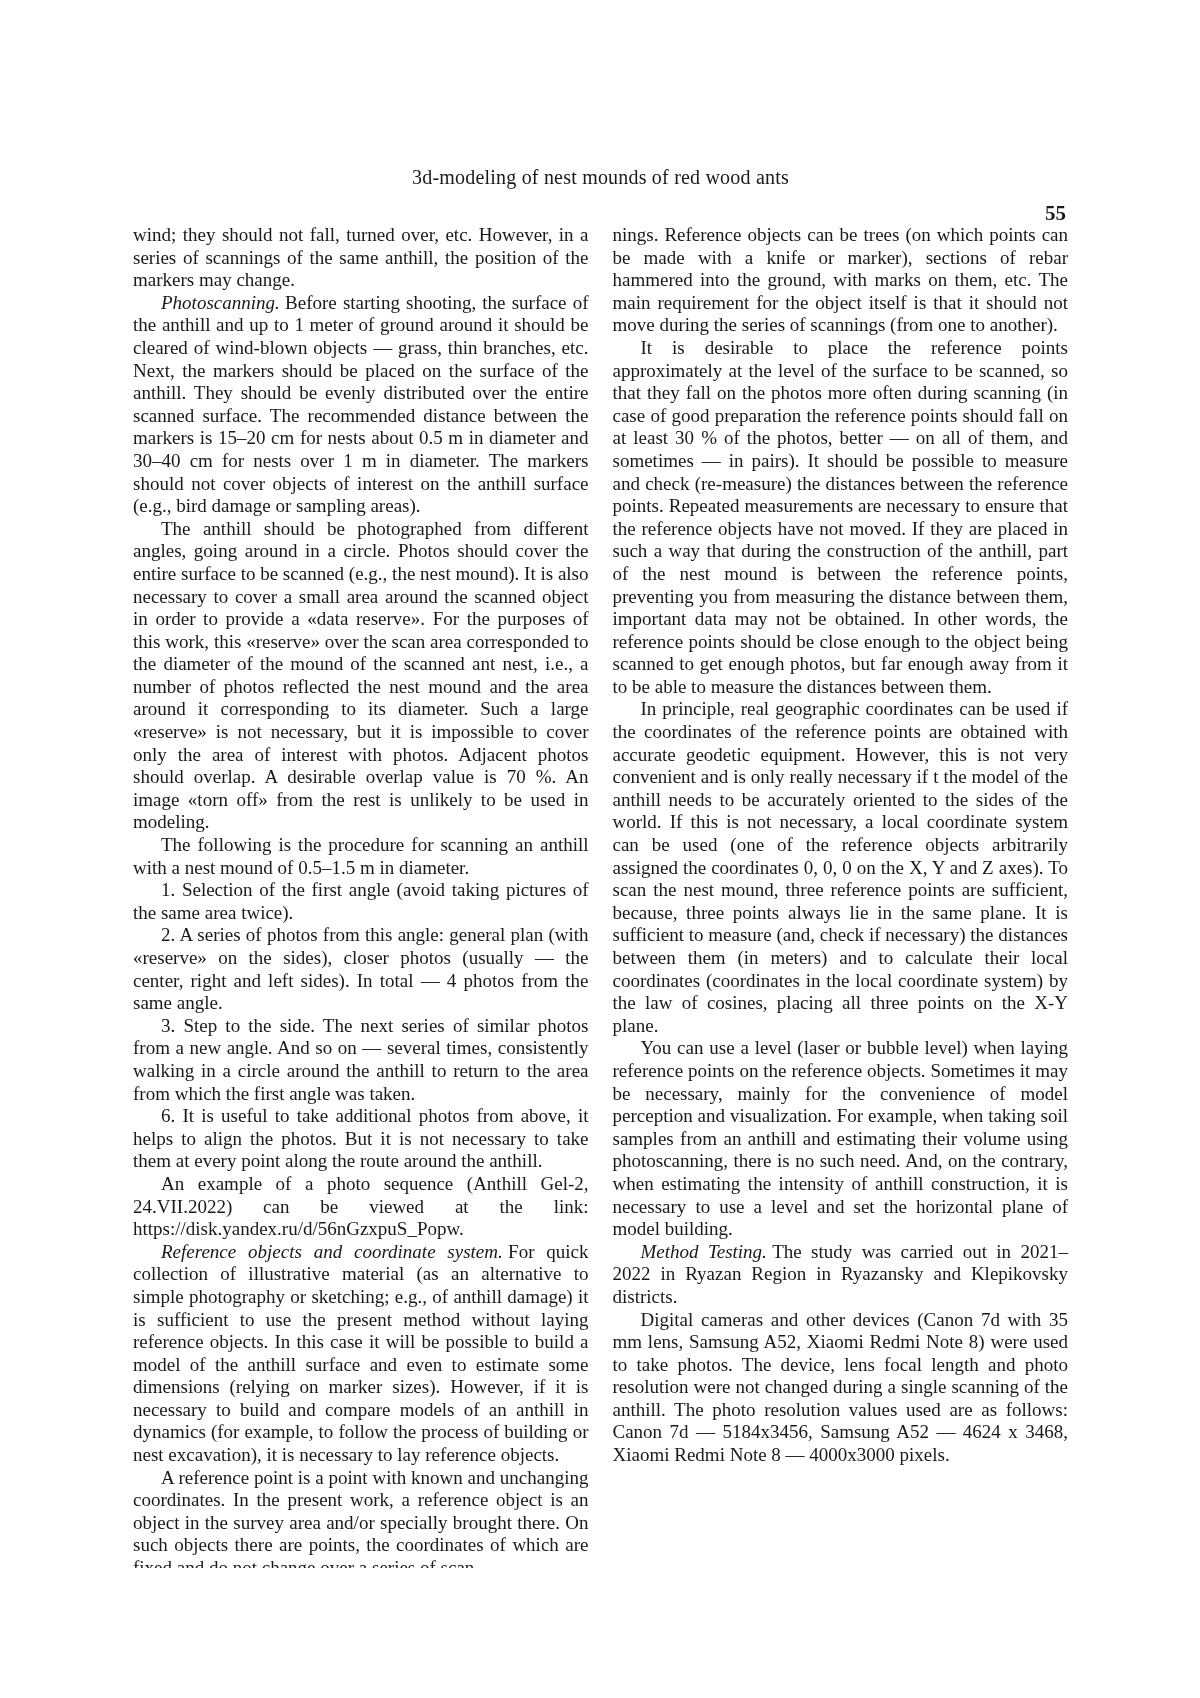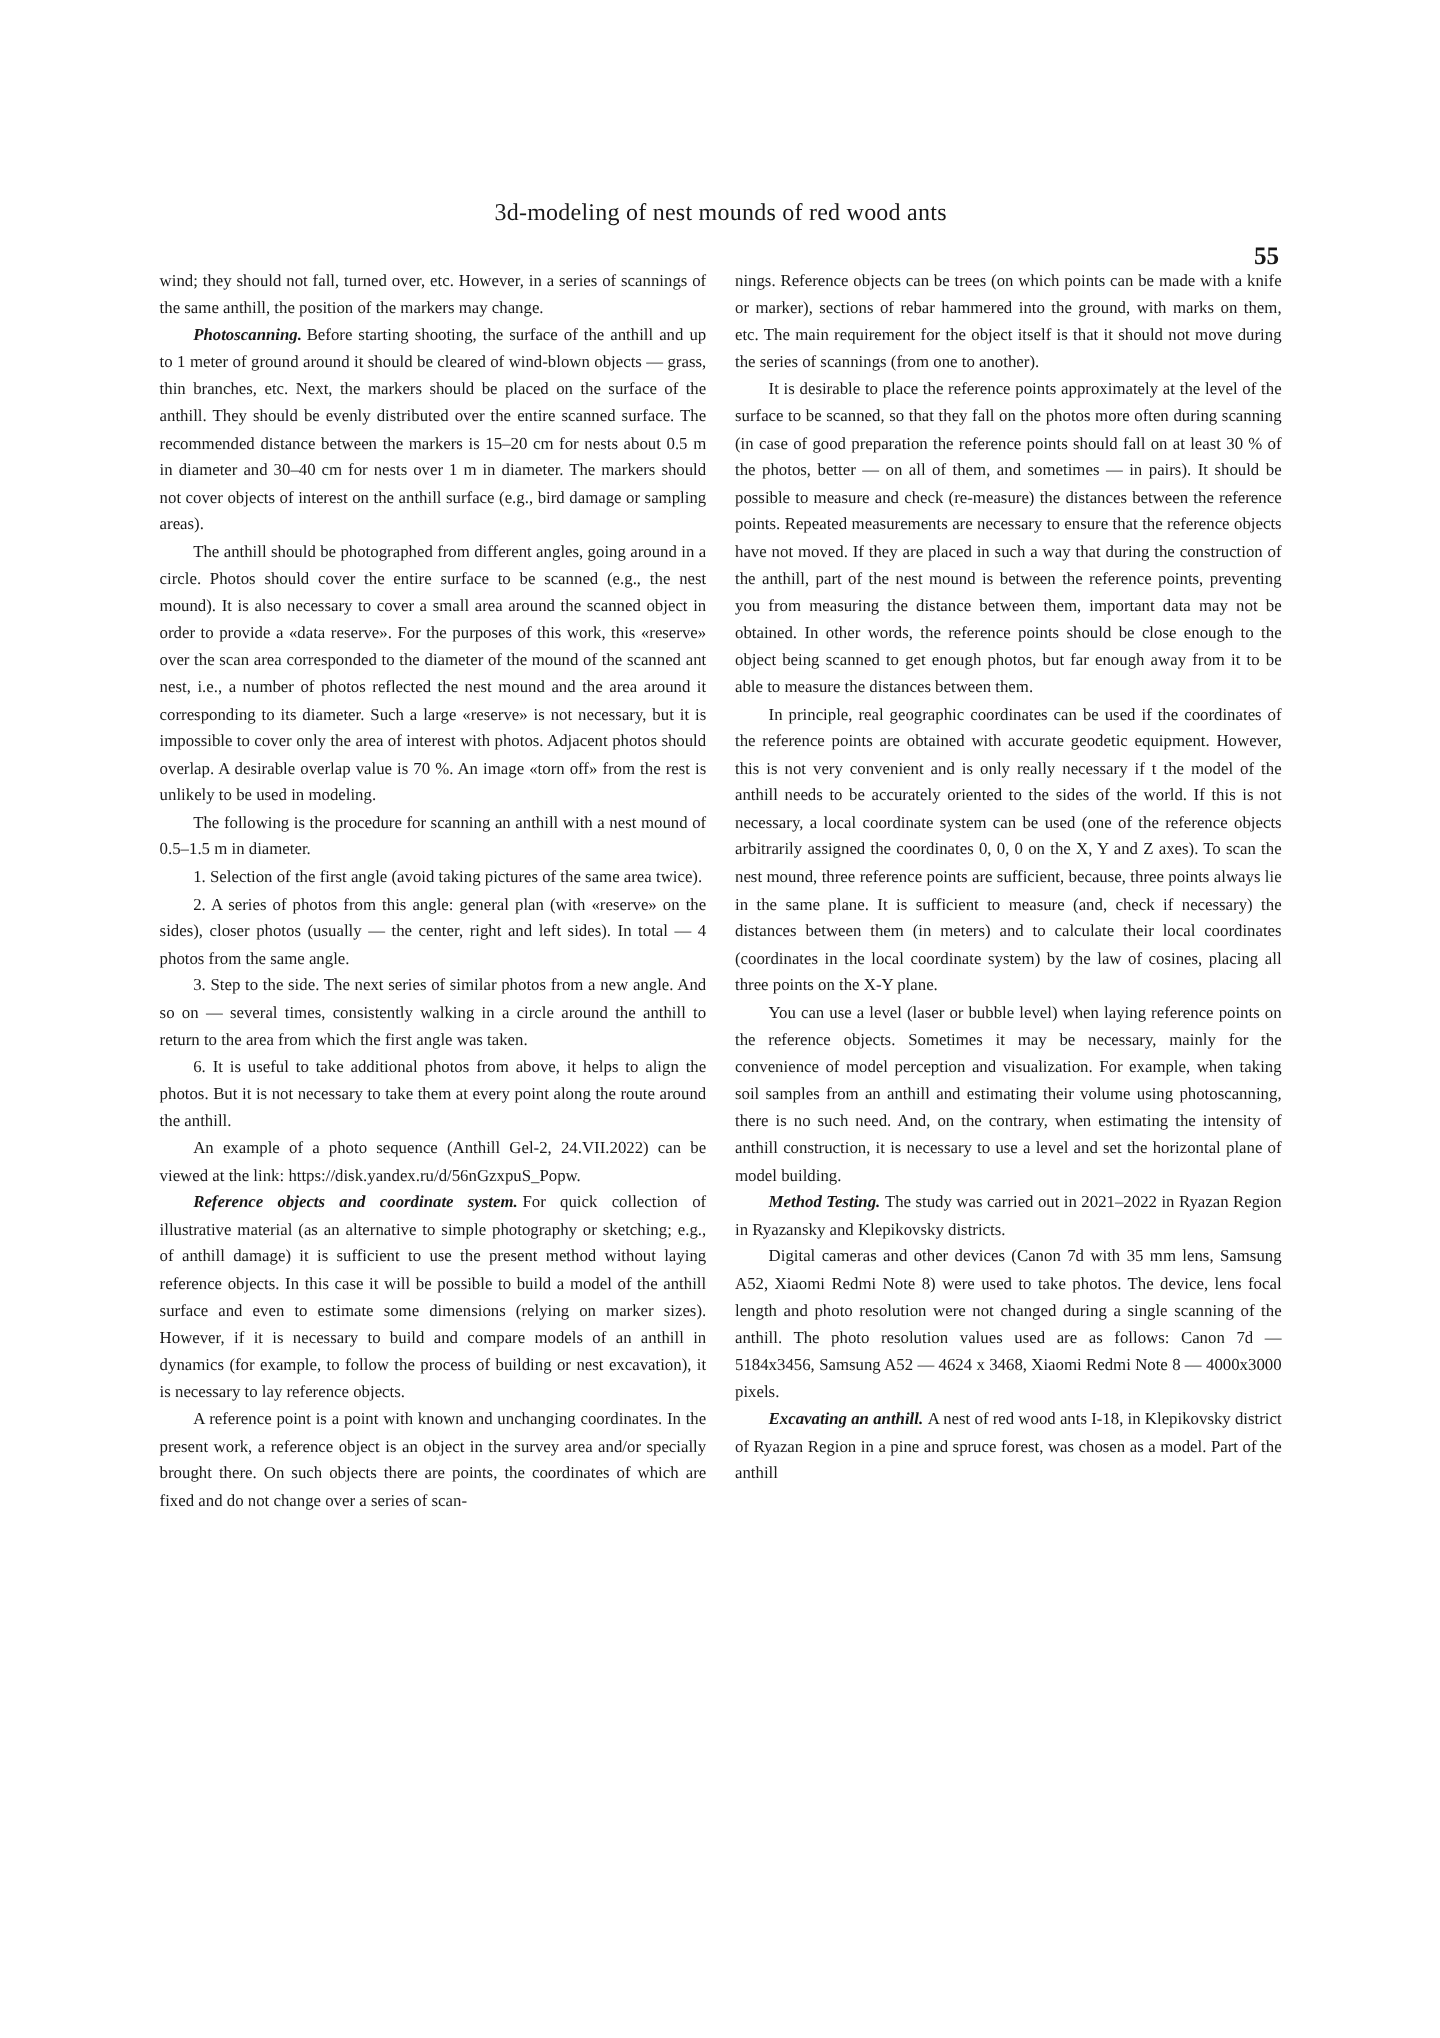--- a/index.html
+++ b/index.html
@@ -42,34 +42,34 @@
     font-weight: bold;
     margin-top: 36px;
   }
   .columns {
     display: flex;
     gap: 24px;
     margin-top: 33px;
   }
   .col {
     width: 455.5px;
-    font-size: 14px;
+    font-size: 19px;
     line-height: 22.6px;
     text-align: justify;
   }
   p.para {
     margin: 0;
     padding: 0;
     text-indent: 28px;
   }
   p.noindent {
     text-indent: 0;
   }
   .lead {
-    font-weight: bold;
+    font-weight: normal;
     font-style: italic;
     margin-right: 0.28em;
   }
   .url {
     color: inherit;
     text-decoration: none;
   }
 </style>
 </head>
 <body>
@@ -98,18 +98,17 @@
         <p class="para"><span>A reference point is a point with known and unchanging coordinates. In the present work, a reference object is an object in the survey area and/or specially brought there. On such objects there are points, the coordinates of which are fixed and do not change over a series of scan-</span></p>
       </div>
 
       <div class="col">
         <p class="para noindent"><span>nings. Reference objects can be trees (on which points can be made with a knife or marker), sections of rebar hammered into the ground, with marks on them, etc. The main requirement for the object itself is that it should not move during the series of scannings (from one to another).</span></p>
         <p class="para"><span>It is desirable to place the reference points approximately at the level of the surface to be scanned, so that they fall on the photos more often during scanning (in case of good preparation the reference points should fall on at least 30 % of the photos, better — on all of them, and sometimes — in pairs). It should be possible to measure and check (re-measure) the distances between the reference points. Repeated measurements are necessary to ensure that the reference objects have not moved. If they are placed in such a way that during the construction of the anthill, part of the nest mound is between the reference points, preventing you from measuring the distance between them, important data may not be obtained. In other words, the reference points should be close enough to the object being scanned to get enough photos, but far enough away from it to be able to measure the distances between them.</span></p>
         <p class="para"><span>In principle, real geographic coordinates can be used if the coordinates of the reference points are obtained with accurate geodetic equipment. However, this is not very convenient and is only really necessary if t the model of the anthill needs to be accurately oriented to the sides of the world. If this is not necessary, a local coordinate system can be used (one of the reference objects arbitrarily assigned the coordinates 0, 0, 0 on the X, Y and Z axes). To scan the nest mound, three reference points are sufficient, because, three points always lie in the same plane. It is sufficient to measure (and, check if necessary) the distances between them (in meters) and to calculate their local coordinates (coordinates in the local coordinate system) by the law of cosines, placing all three points on the X-Y plane.</span></p>
         <p class="para"><span>You can use a level (laser or bubble level) when laying reference points on the reference objects. Sometimes it may be necessary, mainly for the convenience of model perception and visualization. For example, when taking soil samples from an anthill and estimating their volume using photoscanning, there is no such need. And, on the contrary, when estimating the intensity of anthill construction, it is necessary to use a level and set the horizontal plane of model building.</span></p>
         <p class="para"><b class="lead">Method Testing.</b><span>The study was carried out in 2021–2022 in Ryazan Region in Ryazansky and Klepikovsky districts.</span></p>
         <p class="para"><span>Digital cameras and other devices (Canon 7d with 35 mm lens, Samsung A52, Xiaomi Redmi Note 8) were used to take photos. The device, lens focal length and photo resolution were not changed during a single scanning of the anthill. The photo resolution values used are as follows: Canon 7d — 5184x3456, Samsung A52 — 4624 x 3468, Xiaomi Redmi Note 8 — 4000x3000 pixels.</span></p>
-        <p class="para"><b class="lead">Excavating an anthill.</b><span>A nest of red wood ants I-18, in Klepikovsky district of Ryazan Region in a pine and spruce forest, was chosen as a model. Part of the anthill</span></p>
       </div>
 
     </div>
   </div>
 </div>
 
 </body></html>

